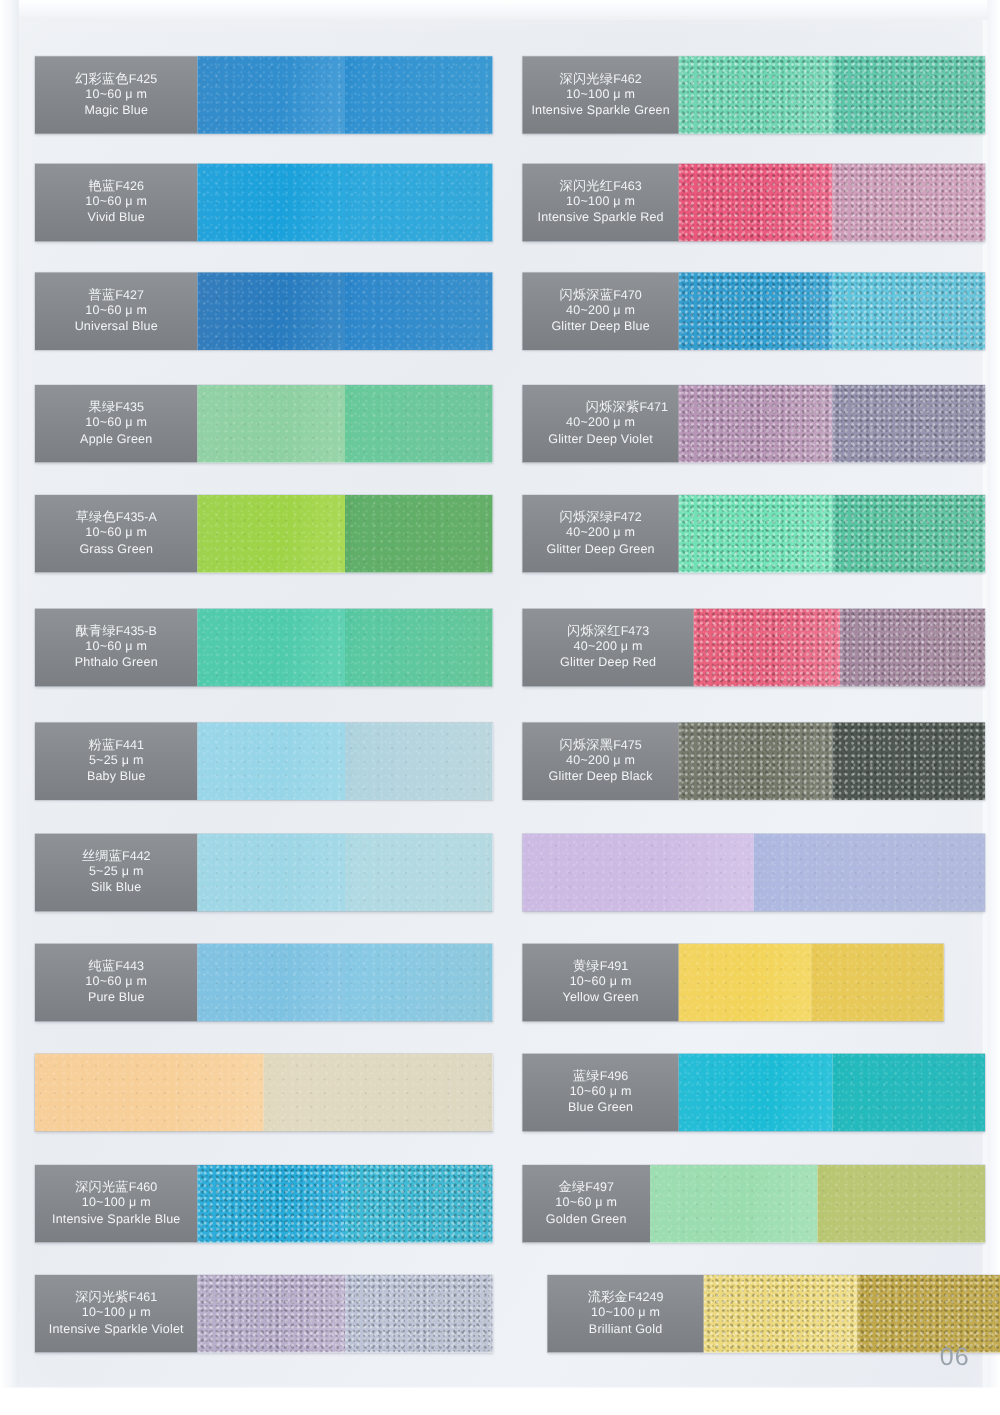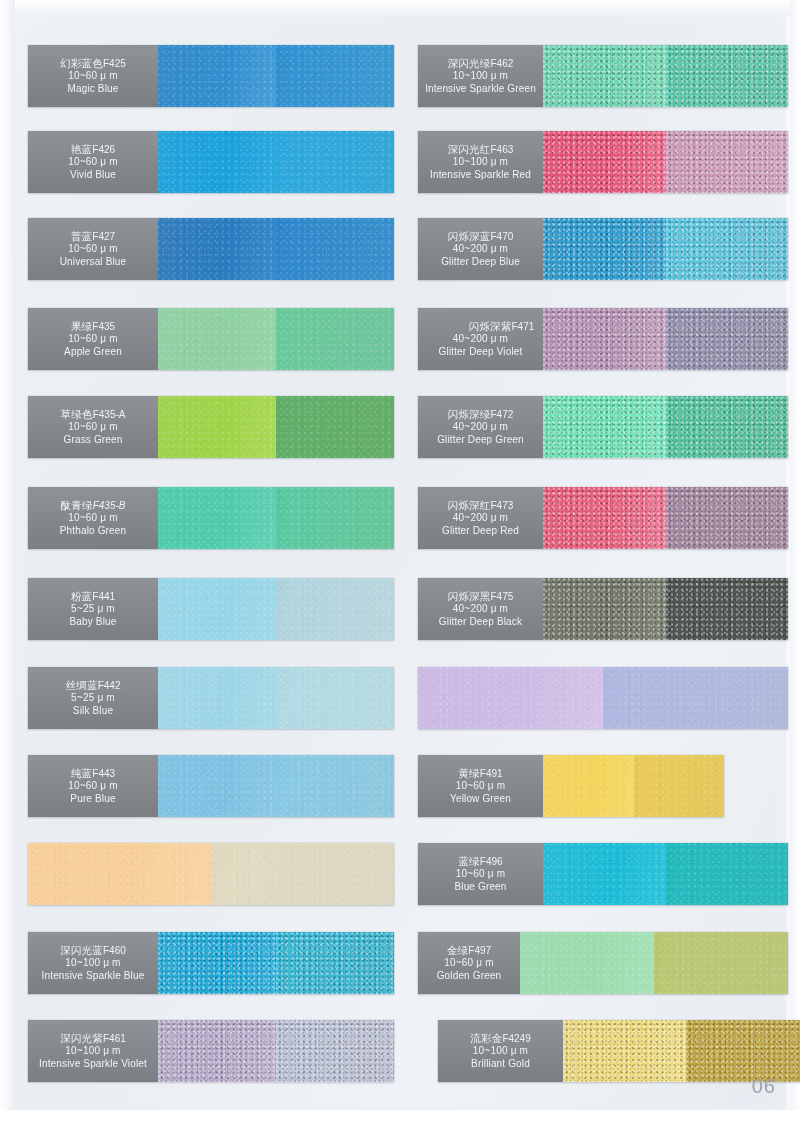--- a/index.html
+++ b/index.html
@@ -191,21 +191,21 @@
           <div class="l-size">10~60 μ m</div>
           <div class="l-en">Grass Green</div>
         </div>
         <div class="chips">
           <div class="chip" style="background: linear-gradient(98deg, rgb(148, 206, 60) 0%, rgb(167, 216, 79) 100%);"></div>
           <div class="chip" style="background: linear-gradient(98deg, rgb(84, 168, 94) 0%, rgb(104, 181, 108) 100%);"></div>
         </div>
       </div>
       <div class="swatch-row" style="left: 28px; top: 487px; width: 366px;">
         <div class="label" style="width: 130px;">
-          <div class="l-cn"><div class="l-cn" style="display: inline;">酞青绿</div><span class="code" style="display: inline; font-style: italic;">F435-B</span></div>
+          <div class="l-cn"><div class="l-cn" style="display: inline;">酞青绿</div><span class="code" style="display: inline;">F435-B</span></div>
           <div class="l-size">10~60 μ m</div>
           <div class="l-en">Phthalo Green</div>
         </div>
         <div class="chips">
           <div class="chip" style="background: linear-gradient(98deg, rgb(63, 197, 164) 0%, rgb(91, 208, 176) 100%);"></div>
           <div class="chip" style="background: linear-gradient(98deg, rgb(76, 196, 156) 0%, rgb(106, 206, 158) 100%);"></div>
         </div>
       </div>
       <div class="swatch-row" style="left: 28px; top: 578px; width: 366px;">
         <div class="label" style="width: 130px;">
@@ -319,21 +319,21 @@
           <div class="l-cn"><div class="l-cn" style="display: inline;">闪烁深绿</div><span class="code" style="display: inline;">F472</span></div>
           <div class="l-size">40~200 μ m</div>
           <div class="l-en">Glitter Deep Green</div>
         </div>
         <div class="chips">
           <div class="chip glitter" style="background: linear-gradient(98deg, rgb(99, 223, 174) 0%, rgb(122, 230, 189) 100%);"></div>
           <div class="chip glitter" style="background: linear-gradient(98deg, rgb(75, 192, 154) 0%, rgb(102, 203, 168) 100%);"></div>
         </div>
       </div>
       <div class="swatch-row" style="left: 418px; top: 487px; width: 370px;">
-        <div class="label" style="width: 125px;">
+        <div class="label" style="width: 137px;">
           <div class="l-cn"><div class="l-cn" style="display: inline;">闪烁深红</div><span class="code" style="display: inline;">F473</span></div>
           <div class="l-size">40~200 μ m</div>
           <div class="l-en">Glitter Deep Red</div>
         </div>
         <div class="chips">
           <div class="chip glitter" style="background: linear-gradient(98deg, rgb(232, 80, 111) 0%, rgb(238, 116, 144) 100%);"></div>
           <div class="chip glitter" style="background: linear-gradient(98deg, rgb(157, 127, 153) 0%, rgb(176, 148, 170) 100%);"></div>
         </div>
       </div>
       <div class="swatch-row" style="left: 418px; top: 578px; width: 370px;">
@@ -346,21 +346,21 @@
           <div class="chip glitter" style="background: linear-gradient(98deg, rgb(106, 111, 96) 0%, rgb(123, 128, 113) 100%);"></div>
           <div class="chip glitter" style="background: linear-gradient(98deg, rgb(67, 76, 71) 0%, rgb(85, 94, 88) 100%);"></div>
         </div>
       </div>
       <div class="swatch-row" style="left: 418px; top: 667px; width: 370px;">
         <div class="chips">
           <div class="chip" style="background: linear-gradient(98deg, rgb(199, 179, 224) 0%, rgb(211, 193, 231) 100%);"></div>
           <div class="chip" style="background: linear-gradient(98deg, rgb(168, 179, 222) 0%, rgb(184, 193, 229) 100%);"></div>
         </div>
       </div>
-      <div class="swatch-row" style="left: 418px; top: 755px; width: 306px;">
+      <div class="swatch-row" style="left: 418px; top: 755px; width: 337px;">
         <div class="label" style="width: 125px;">
           <div class="l-cn"><div class="l-cn" style="display: inline;">黄绿</div><span class="code" style="display: inline;">F491</span></div>
           <div class="l-size">10~60 μ m</div>
           <div class="l-en">Yellow Green</div>
         </div>
         <div class="chips">
           <div class="chip" style="background: linear-gradient(98deg, rgb(241, 207, 79) 0%, rgb(244, 216, 98) 100%);"></div>
           <div class="chip" style="background: linear-gradient(98deg, rgb(230, 197, 75) 0%, rgb(238, 208, 95) 100%);"></div>
         </div>
       </div>

